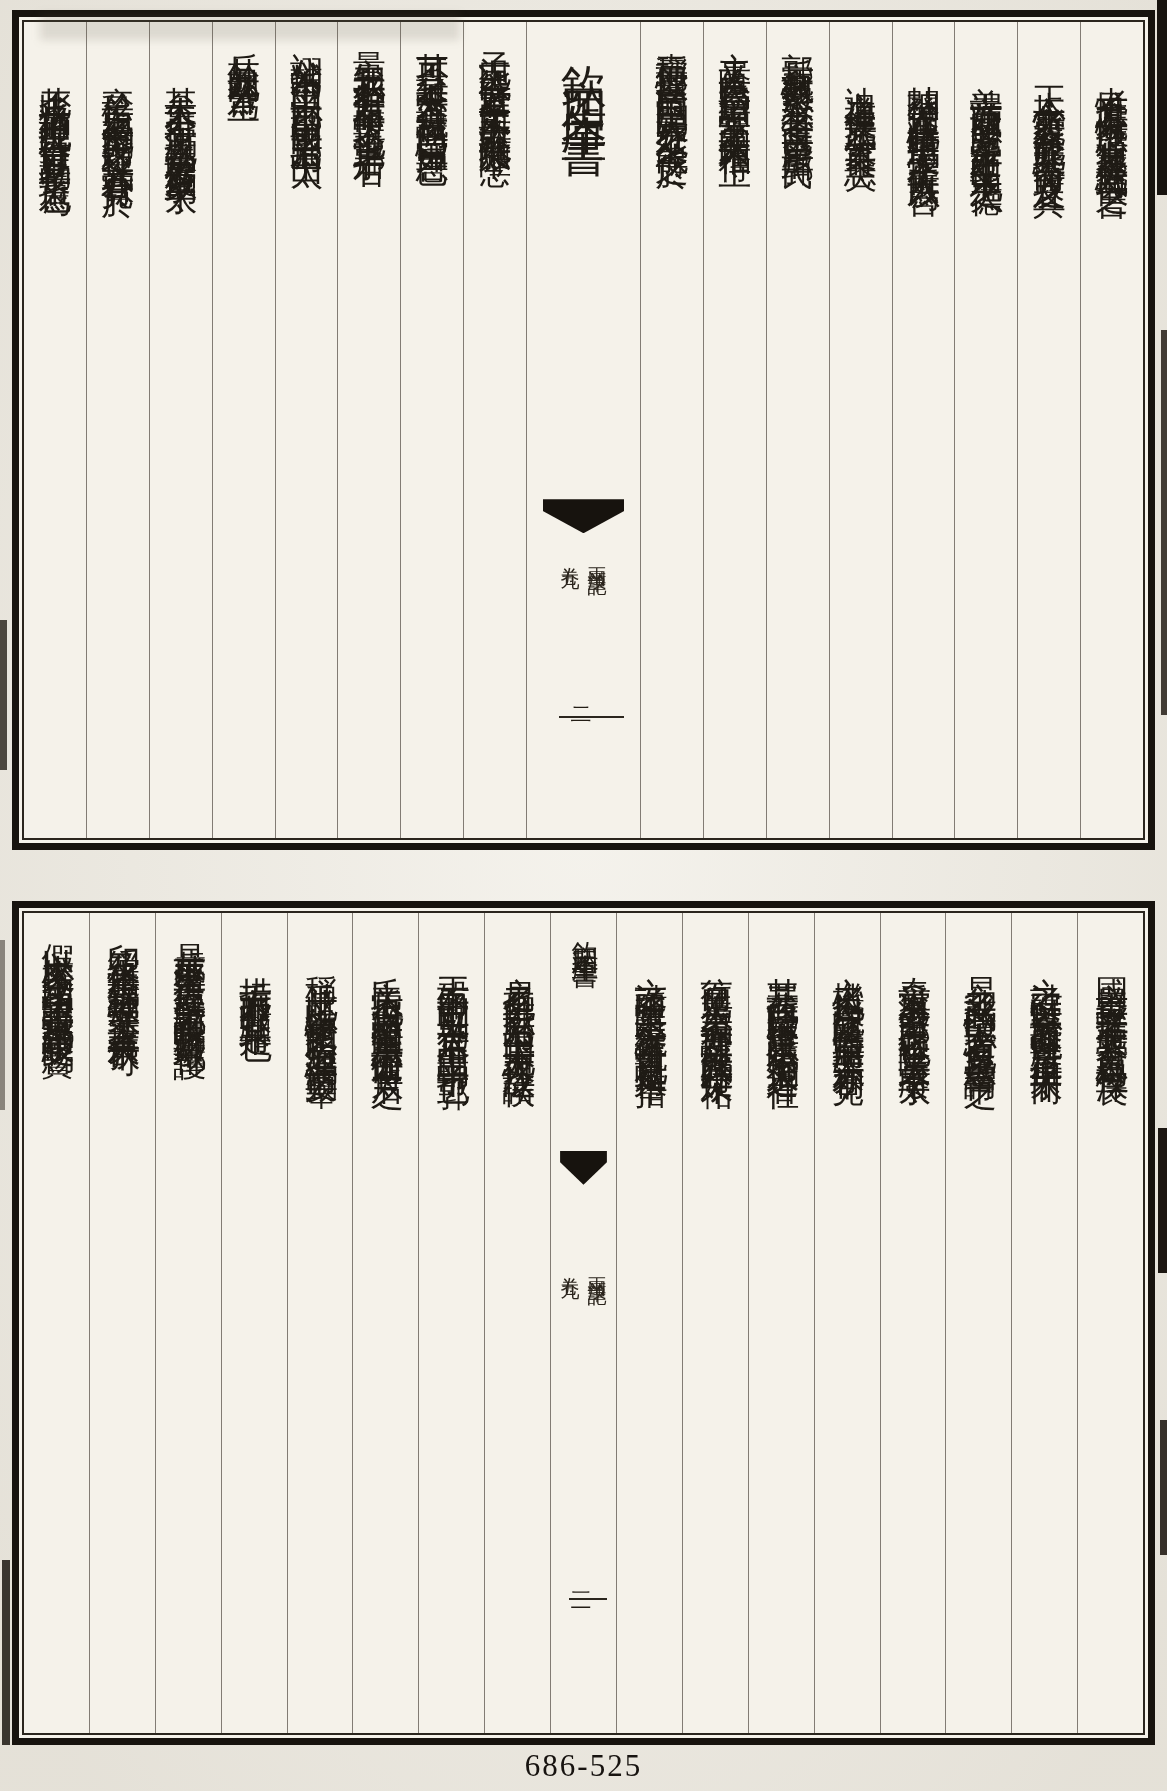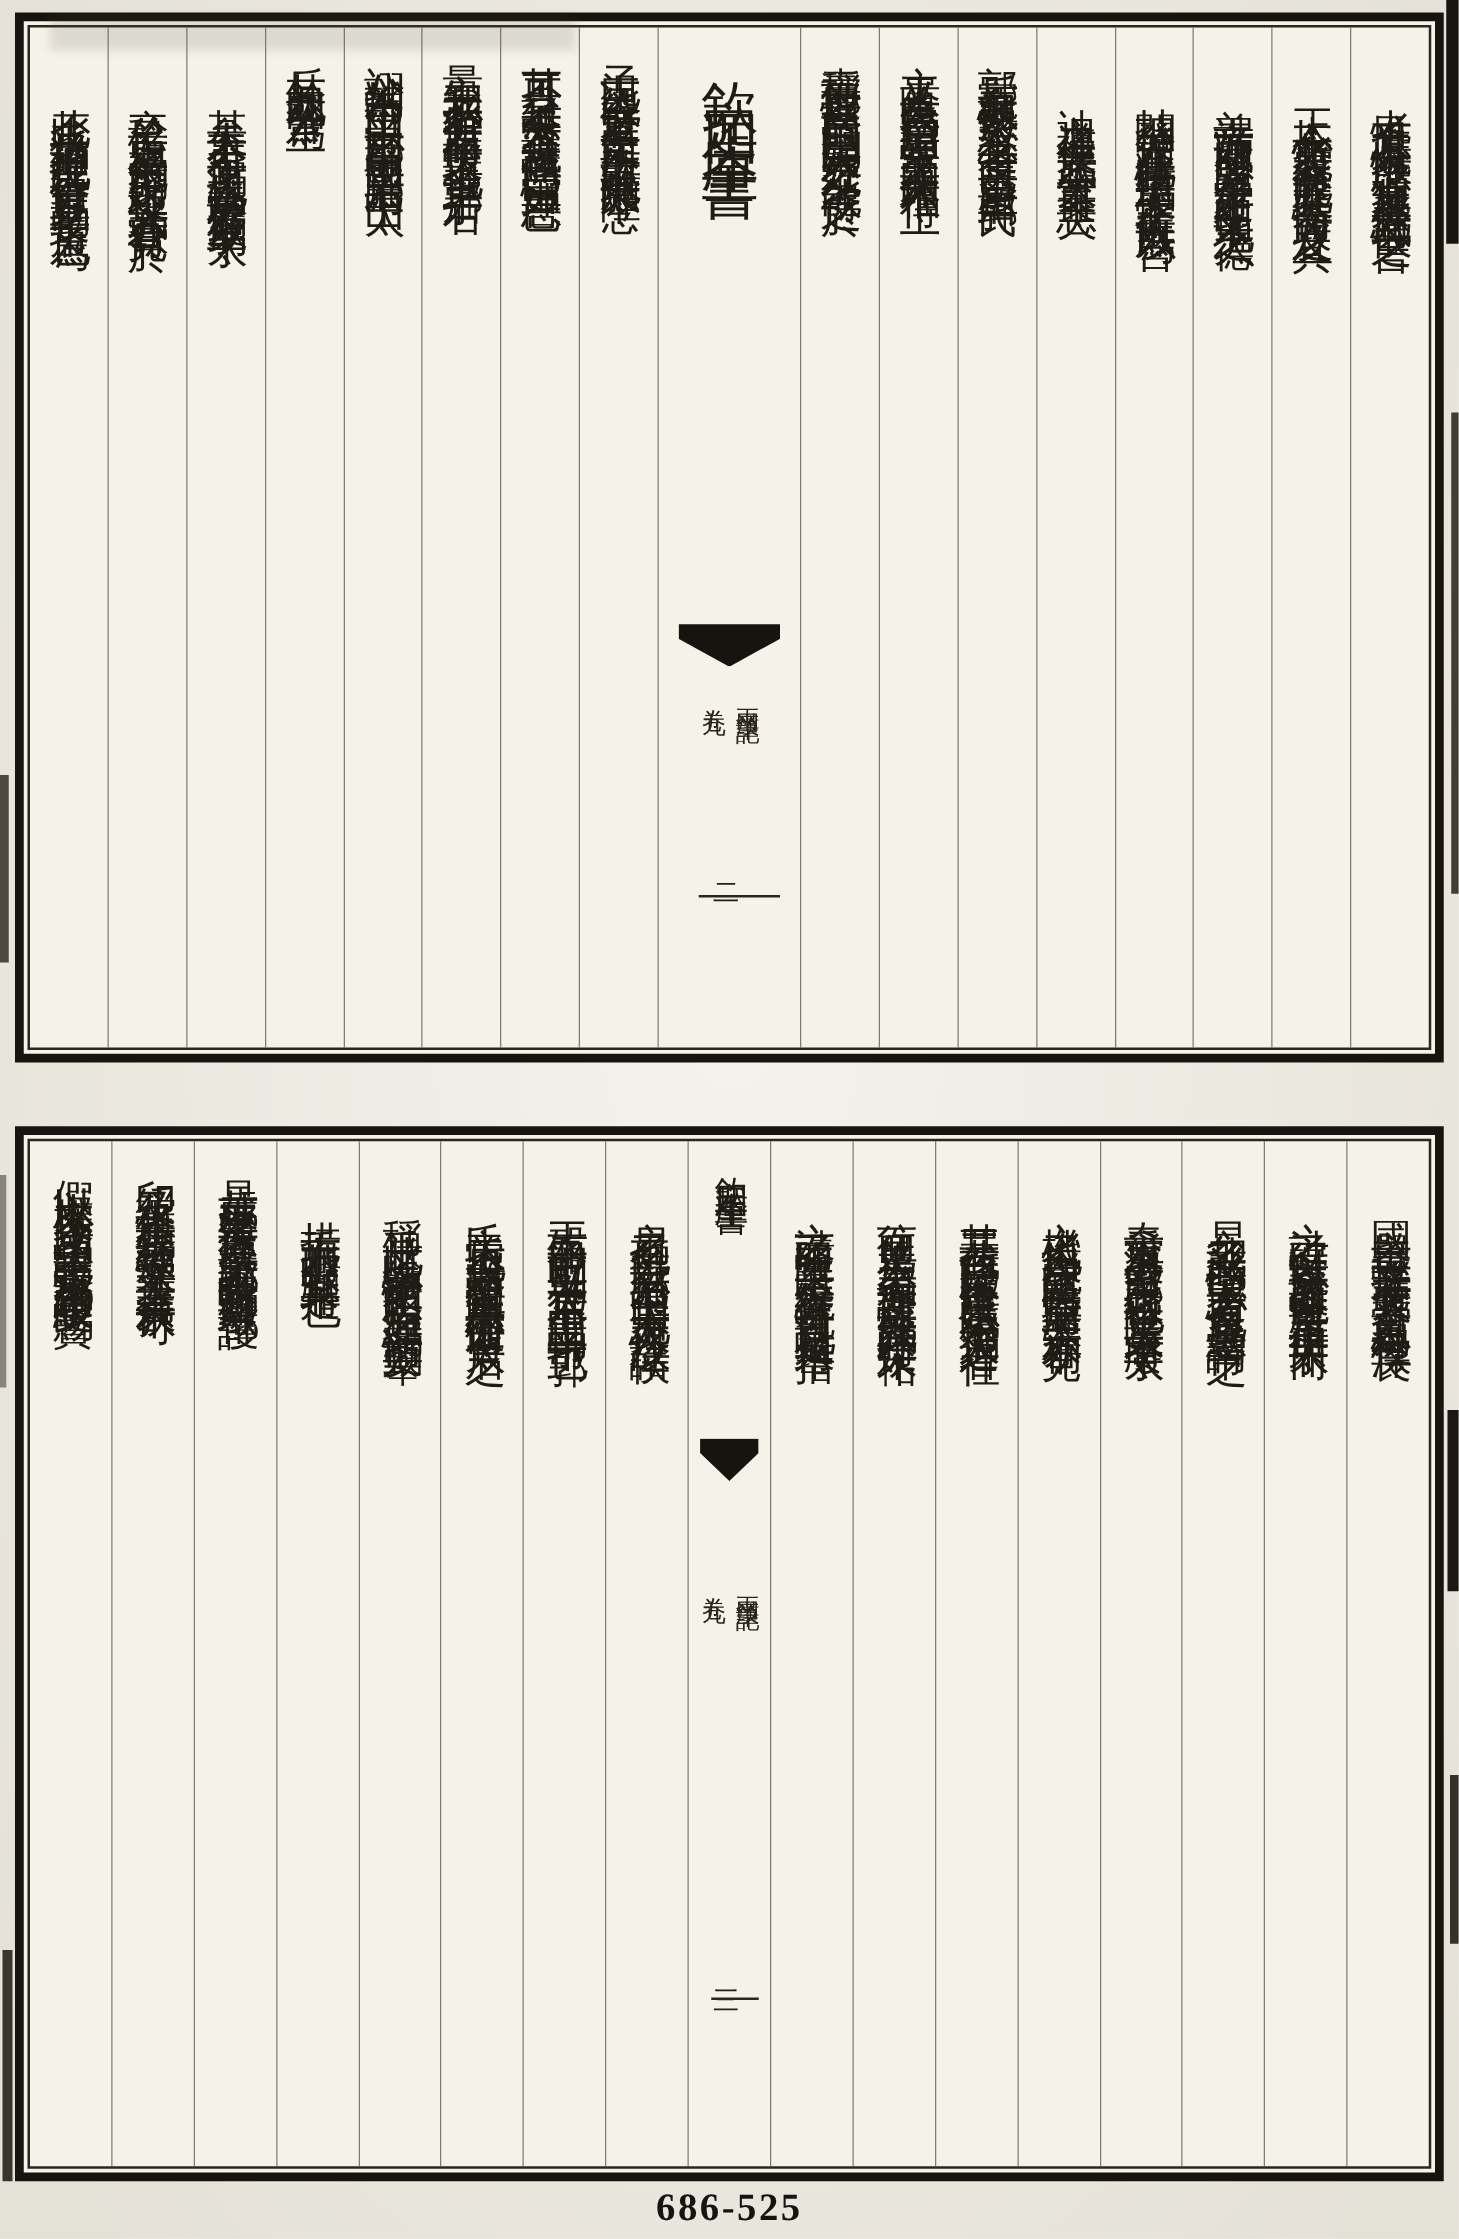--- a/index.html
+++ b/index.html
@@ -46,21 +46,21 @@
   .smalltext span{writing-mode:vertical-rl;text-orientation:upright;
     font-size:19px;line-height:22px;letter-spacing:3px;color:#2a241c;white-space:nowrap;}
   .folio{position:absolute;left:0;right:0;text-align:center;font-size:21px;color:#231d15;}
   .block--upper .folio{top:81%;}
   .block--lower .folio{top:80%;}
   .folio-rule{position:absolute;left:28%;width:58%;height:2px;background:#2b261e;}
   .block--upper .folio-rule{top:85%;}
   .block--lower .folio-rule{top:83.5%;}
   
   .footer-number{position:absolute;top:1748px;left:0;right:0;text-align:center;
-    font-size:31px;letter-spacing:2px;color:#171310;font-weight:700;}
+    font-size:31px;letter-spacing:2px;color:#171310;font-weight:400;}
   
   .smudge{position:absolute;pointer-events:none;}
   .sm-1{top:0;right:0;width:10px;height:195px;background:#181410;}
   .sm-2{top:330px;right:0;width:6px;height:385px;background:#241f18;opacity:.85;}
   .sm-3{top:1128px;right:0;width:9px;height:145px;background:#1c1712;}
   .sm-4{top:1420px;right:0;width:7px;height:135px;background:#221d16;opacity:.9;}
   .sm-5{top:620px;left:0;width:7px;height:150px;background:#241f18;opacity:.8;}
   .sm-6{top:1560px;left:2px;width:8px;height:185px;background:#1c1712;opacity:.85;}
   .sm-7{top:940px;left:0;width:5px;height:170px;background:#2a241c;opacity:.5;}
   .sm-8{top:14px;left:40px;width:420px;height:26px;background:rgba(95,88,74,.16);filter:blur(4px);}

